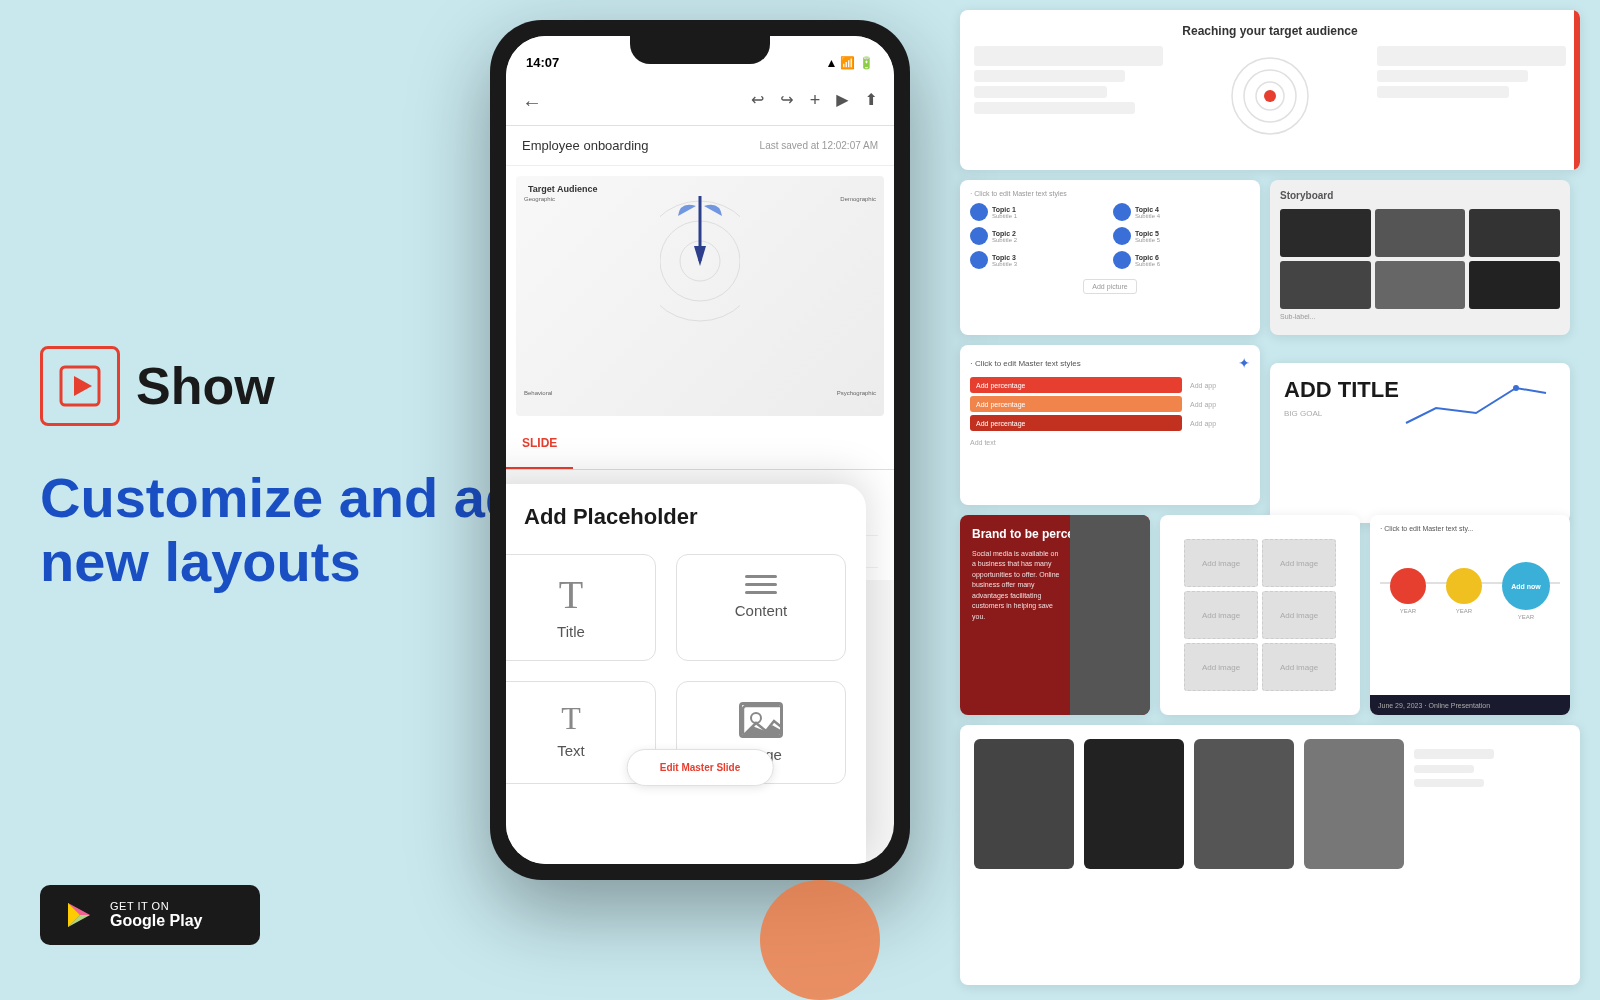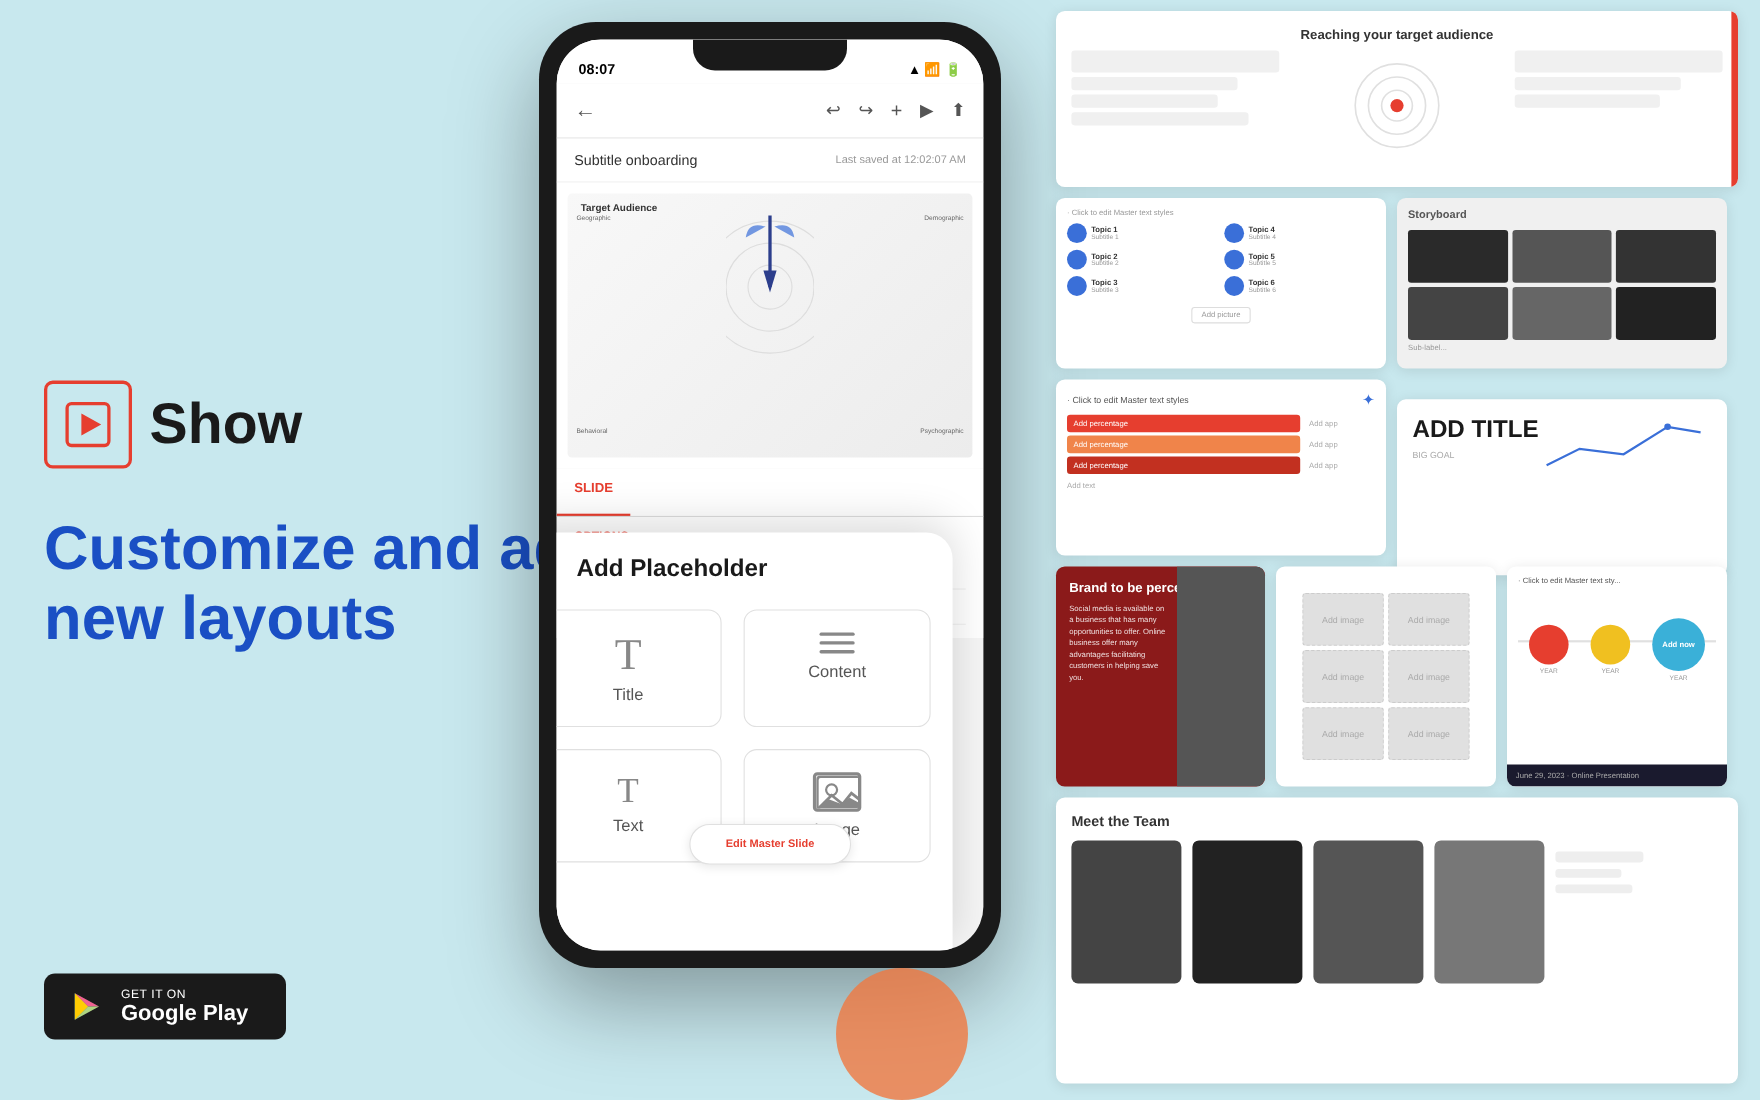--- a/index.html
+++ b/index.html
@@ -79,21 +79,21 @@
     }
 
     .badge-top-text {
       font-size: 11px;
       color: #ffffff;
       text-transform: uppercase;
       letter-spacing: 0.5px;
     }
 
     .badge-bottom-text {
-      font-size: 20px;
+      font-size: 16px;
       font-weight: 700;
       color: #ffffff;
     }
 
     
     .phone-container {
       position: absolute;
       left: 490px;
       top: 20px;
       width: 460px;
@@ -407,37 +407,37 @@
     </div>
   </div>
 </div>
 
 <div class="phone-container">
   <div class="phone-frame">
     <div class="phone-screen">
       <div class="phone-notch"></div>
 
       <div class="phone-status-bar">
-        <span style="font-size:13px;font-weight:700;">08:07</span>
+        <span style="font-size:13px;font-weight:700;">14:07</span>
         <span style="font-size:12px;">▲ 📶 🔋</span>
       </div>
 
       <div class="phone-toolbar">
         <span class="phone-toolbar-icon">←</span>
         <div style="display:flex;gap:16px;">
           <span style="font-size:16px;color:#555;">↩</span>
           <span style="font-size:16px;color:#555;">↪</span>
           <span style="font-size:18px;color:#555;">+</span>
           <span style="font-size:16px;color:#555;">▶</span>
           <span style="font-size:16px;color:#555;">⬆</span>
         </div>
       </div>
 
       <div class="phone-title-bar">
-        <span style="font-size:13px;color:#333;">Subtitle onboarding</span>
+        <span style="font-size:13px;color:#333;">Employee onboarding</span>
         <span style="font-size:10px;color:#999;">Last saved at 12:02:07 AM</span>
       </div>
 
       <div class="phone-slide-area">
         <div class="slide-preview-img">
           <span class="target-audience-label">Target Audience</span>
 
           <div style="position:absolute;top:15px;left:50%;transform:translateX(-50%);">
             <svg width="80" height="140" viewBox="0 0 80 140">
 
@@ -707,21 +707,20 @@
       </div>
     </div>
 
     <div style="position:absolute;bottom:0;left:0;right:0;height:20px;background:#1a1a2e;display:flex;align-items:center;padding:0 8px;">
       <span style="font-size:7px;color:#aaa;">June 29, 2023 · Online Presentation</span>
     </div>
   </div>
 
   <div class="mosaic-card" style="left:0;top:725px;width:620px;height:260px;">
     <div style="padding:14px;">
-      <div style="font-size:13px;font-weight:700;color:#333;margin-bottom:10px;">Meet the Team</div>
       <div style="display:flex;gap:10px;">
 
         <div style="width:100px;height:130px;background:#444;border-radius:6px;"></div>
         <div style="width:100px;height:130px;background:#222;border-radius:6px;"></div>
         <div style="width:100px;height:130px;background:#555;border-radius:6px;"></div>
         <div style="width:100px;height:130px;background:#777;border-radius:6px;"></div>
         <div style="display:flex;flex-direction:column;gap:6px;padding-top:10px;">
           <div style="height:10px;background:#eee;border-radius:3px;width:80px;"></div>
           <div style="height:8px;background:#eee;border-radius:3px;width:60px;"></div>
           <div style="height:8px;background:#eee;border-radius:3px;width:70px;"></div>

